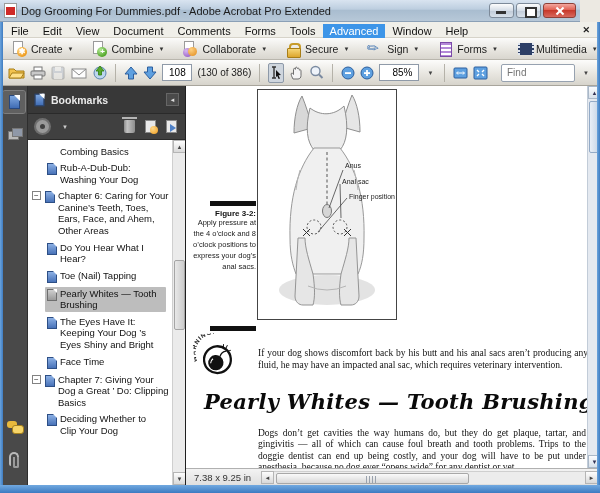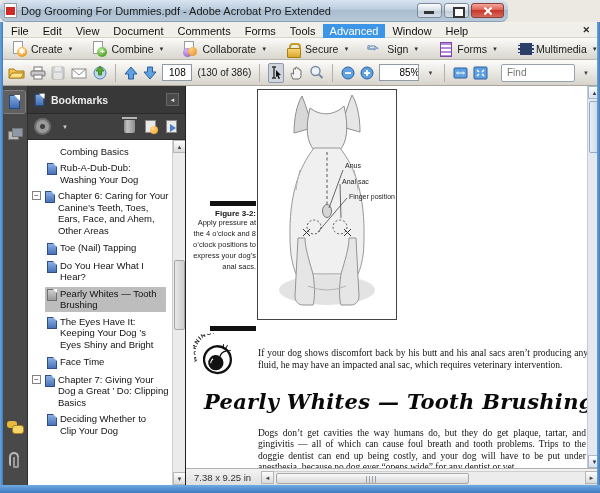--- a/index.html
+++ b/index.html
@@ -1,23 +1,23 @@
 <!DOCTYPE html>
 <html><head>
 <meta charset="utf-8">
 <style>
   * { margin:0; padding:0; box-sizing:border-box; }
   html,body { background:#888; }
   body { font-family:"Liberation Sans", sans-serif; }
   #app { position:relative; width:600px; height:493px; overflow:hidden; background:#ece9e2; }
 
   
-  #titlebar { position:absolute; left:0; top:0; width:508px; height:22px;
+  #titlebar { position:absolute; left:0; top:0; width:580px; height:22px;
     background:linear-gradient(#d9e4f0,#bccddf 45%,#a8bccf 46%,#b7c8d8);
-    border-bottom:1px solid #8ba0b6; display:flex; align-items:center; padding:0 4px;border-radius:7px; }
+    border-bottom:1px solid #8ba0b6; display:flex; align-items:center; padding:0 4px; }
   .pdficon { width:13px; height:15px; background:#fff; border:1px solid #9b9b9b; position:relative; margin-right:4px; flex:0 0 auto; }
   .pdficon::after { content:""; position:absolute; left:1px; top:3px; width:9px; height:8px; background:#cf2a27; }
   #title-text { font-size:11px; color:#1c1c1c; white-space:nowrap; overflow:hidden; }
   .winbtns { margin-left:auto; display:flex; gap:2px; }
   .winbtn { width:25px; height:15px; border:1px solid #7d8a99; border-radius:3px;
     background:linear-gradient(#fdfdfd,#d5dde7 50%,#bfcad7 51%,#d8e1ea); position:relative; }
   .winbtn.close { width:33px; background:linear-gradient(#f3a79f,#e06153 45%,#c7392b 50%,#d8685c); border-color:#8e4038; }
   .winbtn.min::after { content:""; position:absolute; left:6px; bottom:3px; width:10px; height:3px; background:#333; }
   .winbtn.restore::after { content:""; position:absolute; left:8px; top:3px; width:8px; height:7px; border:2px solid #333; background:#fff; }
   .winbtn.close::before, .winbtn.close::after { content:""; position:absolute; left:15px; top:2px; width:2px; height:10px; background:#fff; }
@@ -53,21 +53,21 @@
   
   #tb2 { position:absolute; left:0; top:60px; width:600px; height:26px;
     background:linear-gradient(#fcfcfb,#e8e6e0 55%,#d7d4cc); border-bottom:1px solid #a8a59c;
     display:flex; align-items:center; padding:0 8px; gap:5px; }
   .tb2-sep { width:1px; height:18px; background:#b5b2a9; margin:0 3px; }
   .tool { width:22px; height:20px; display:flex; align-items:center; justify-content:center; border-radius:2px; }
   .tool.pressed { background:#cfd6de; border:1px solid #8d99a8; }
   .tool.disabled { opacity:.45; }
   .numbox { width:30px; height:17px; font-size:10px; text-align:center; border:1px solid #8f9aa8; background:#fff; font-family:"Liberation Sans",sans-serif; }
   .pagecount { font-size:10px; color:#222; white-space:nowrap; }
-  .zoombox { width:40px; height:17px; font-size:10px; padding-left:19px; border:1px solid #8f9aa8; background:#fff; }
+  .zoombox { width:40px; height:17px; font-size:10px; padding-left:12px; border:1px solid #8f9aa8; background:#fff; }
   .findwrap { margin-left:8px; display:flex; align-items:center; border:1px solid #97a2b0; background:#fff; border-radius:2px; height:18px; }
   .findwrap input { border:none; outline:none; width:72px; height:14px; font-size:10px; padding-left:5px; color:#333; background:transparent; }
   .mini-dd { font-size:6px; color:#444; padding:0 3px; }
 
   
   #main { position:absolute; left:0; top:86px; width:600px; height:399px; display:flex; }
   #navstrip { width:28px; background:#494949; border-right:1px solid #2e2e2e; position:relative; }
   .nav-tile { position:absolute; left:3px; width:22px; height:22px; display:flex; align-items:center; justify-content:center; border-radius:2px; }
   .nav-tile.sel { background:#606060; outline:1px solid #7e7e7e; }
   .bm-glyph { width:11px; height:14px; background:linear-gradient(#7fa8e0,#3f6cb4); border:1px solid #27487e; position:relative; }
@@ -379,27 +379,27 @@
                 <i>−</i>
               </span>
               <span class="bm-content">
                 <span class="bm-icon"></span>
                 <span class="bm-label">Chapter 6: Caring for Your Canine’s Teeth, Toes, Ears, Face, and Ahem, Other Areas</span>
               </span>
             </div>
             <div class="bm-row lvl2">
               <span class="bm-content">
                 <span class="bm-icon"></span>
+                <span class="bm-label">Do You Hear What I Hear?</span>
+              </span>
+            </div>
+            <div class="bm-row lvl2">
+              <span class="bm-content">
+                <span class="bm-icon"></span>
                 <span class="bm-label">Toe (Nail) Tapping</span>
-              </span>
-            </div>
-            <div class="bm-row lvl2">
-              <span class="bm-content">
-                <span class="bm-icon"></span>
-                <span class="bm-label">Do You Hear What I Hear?</span>
               </span>
             </div>
             <div class="bm-row lvl2">
               <span class="bm-content selected">
                 <span class="bm-icon gray"></span>
                 <span class="bm-label">Pearly Whites — Tooth Brushing</span>
               </span>
             </div>
             <div class="bm-row lvl2">
               <span class="bm-content">

